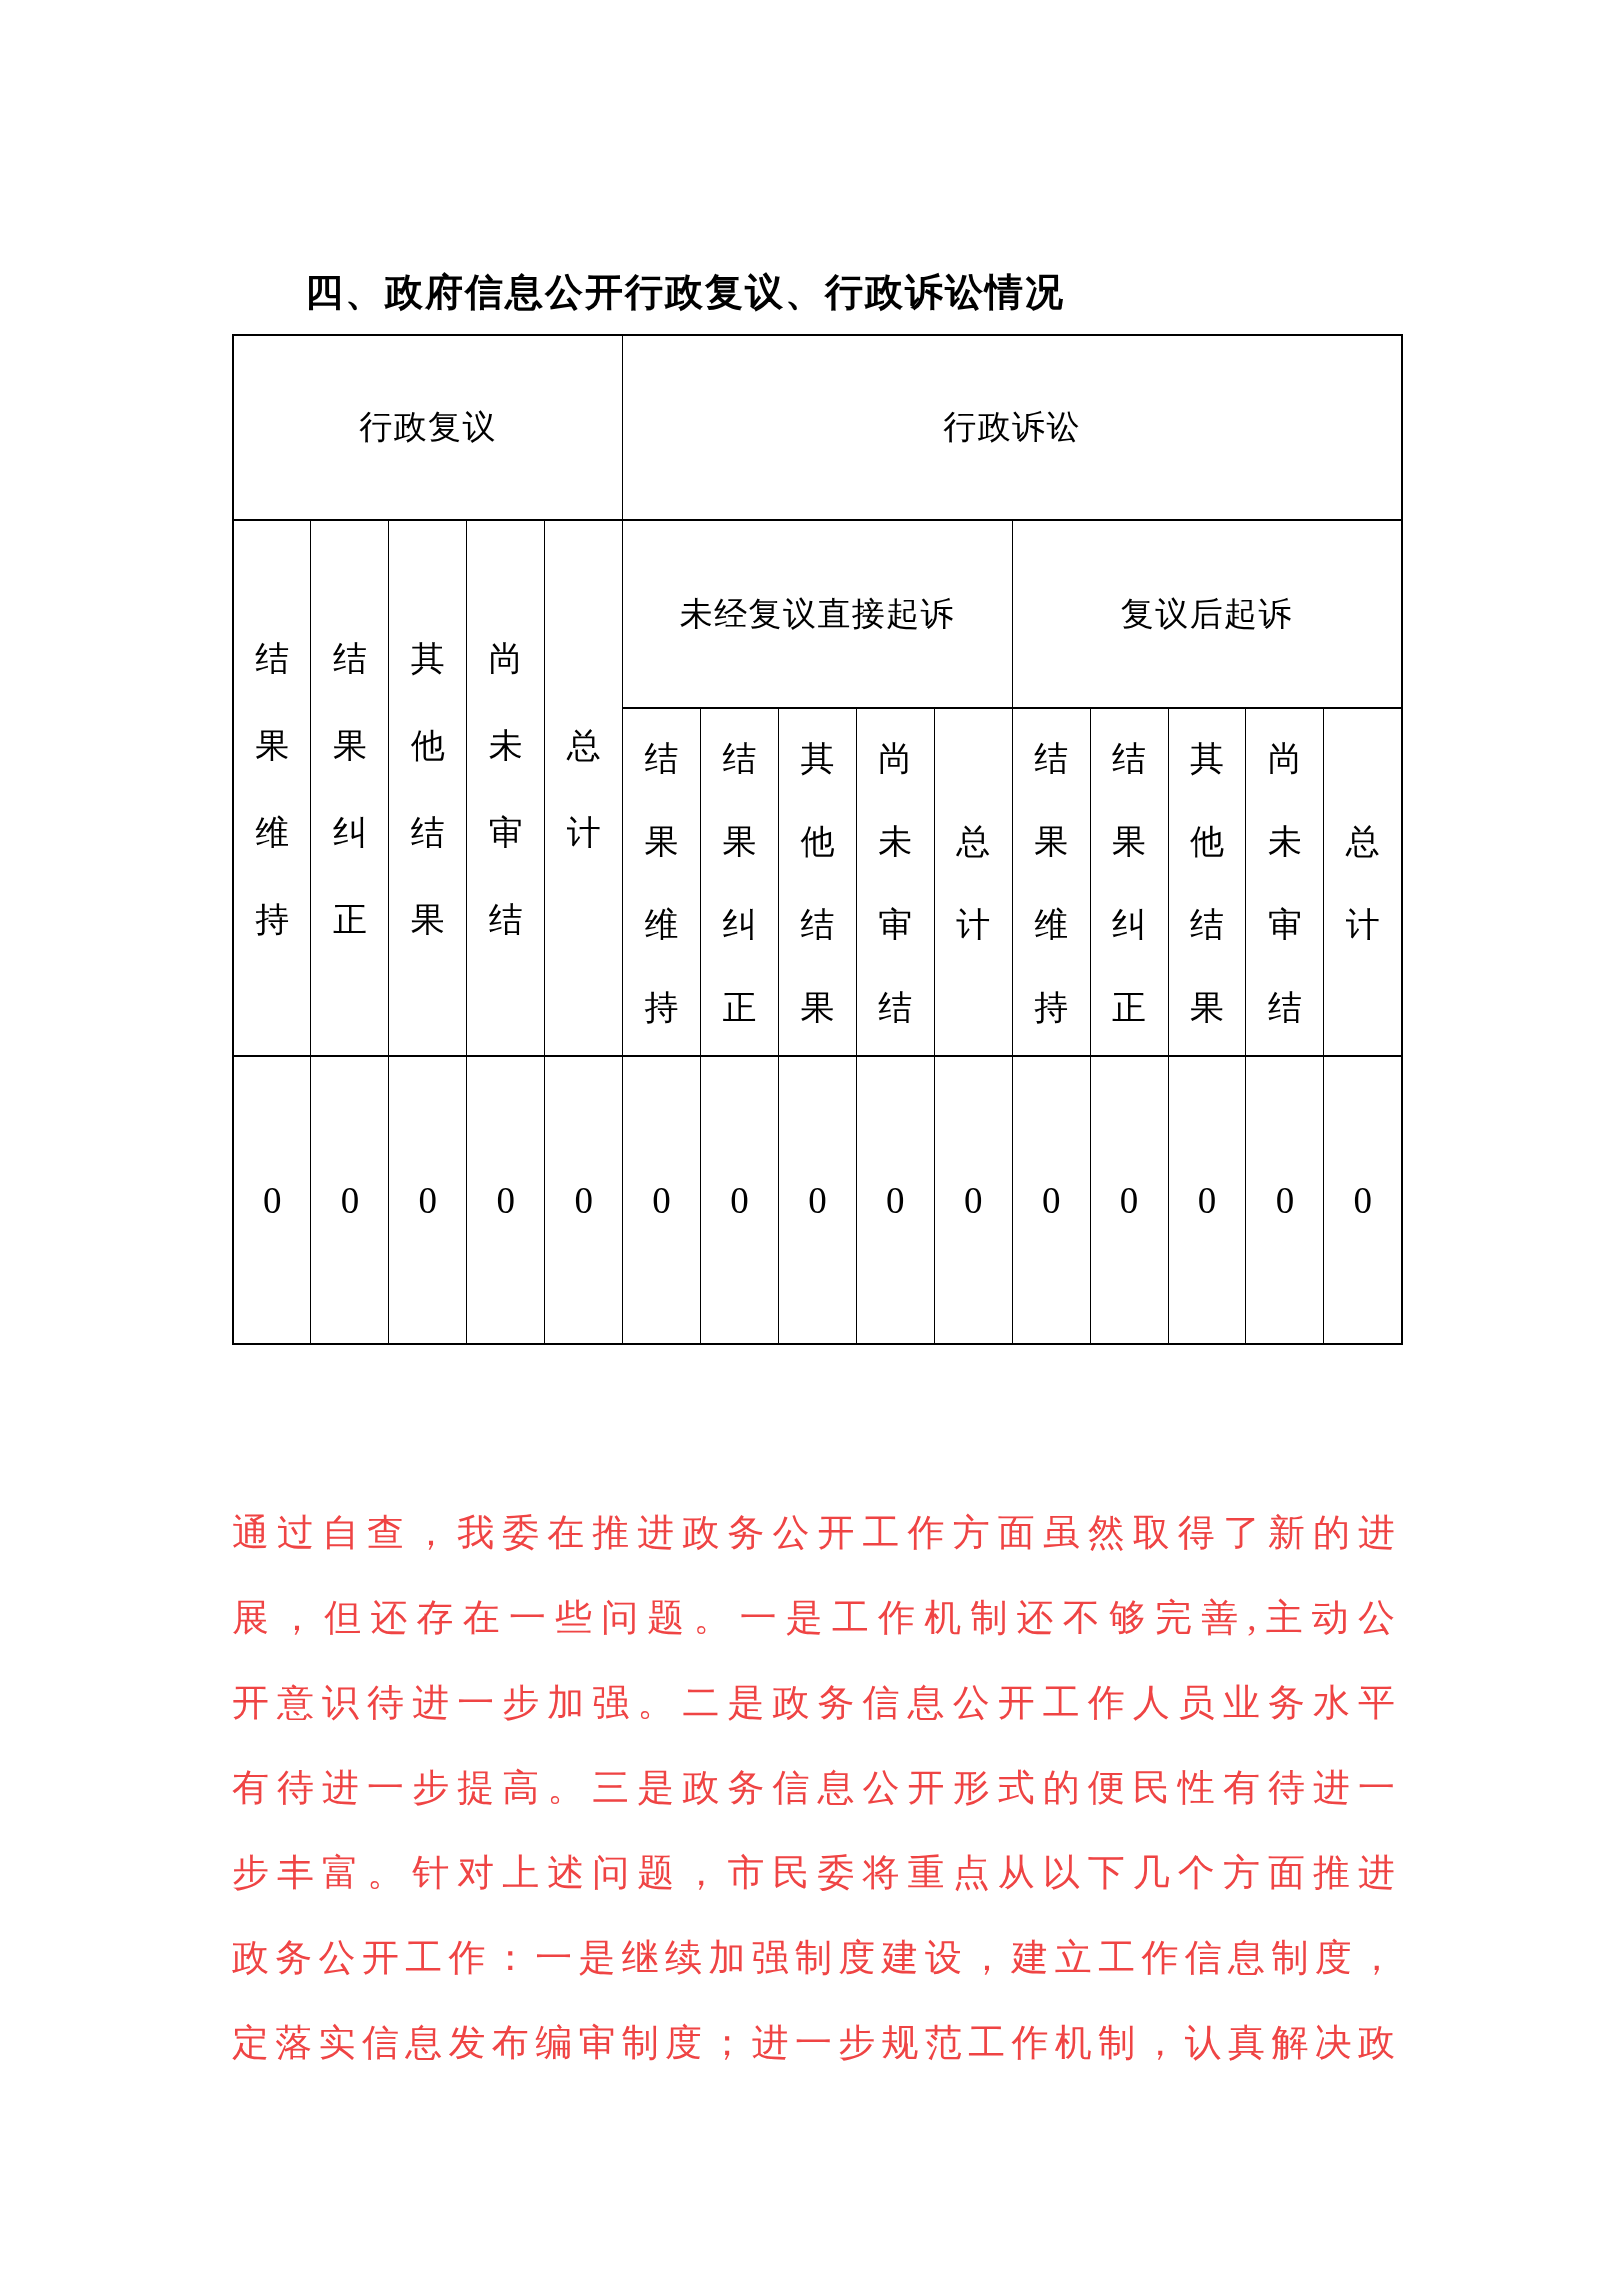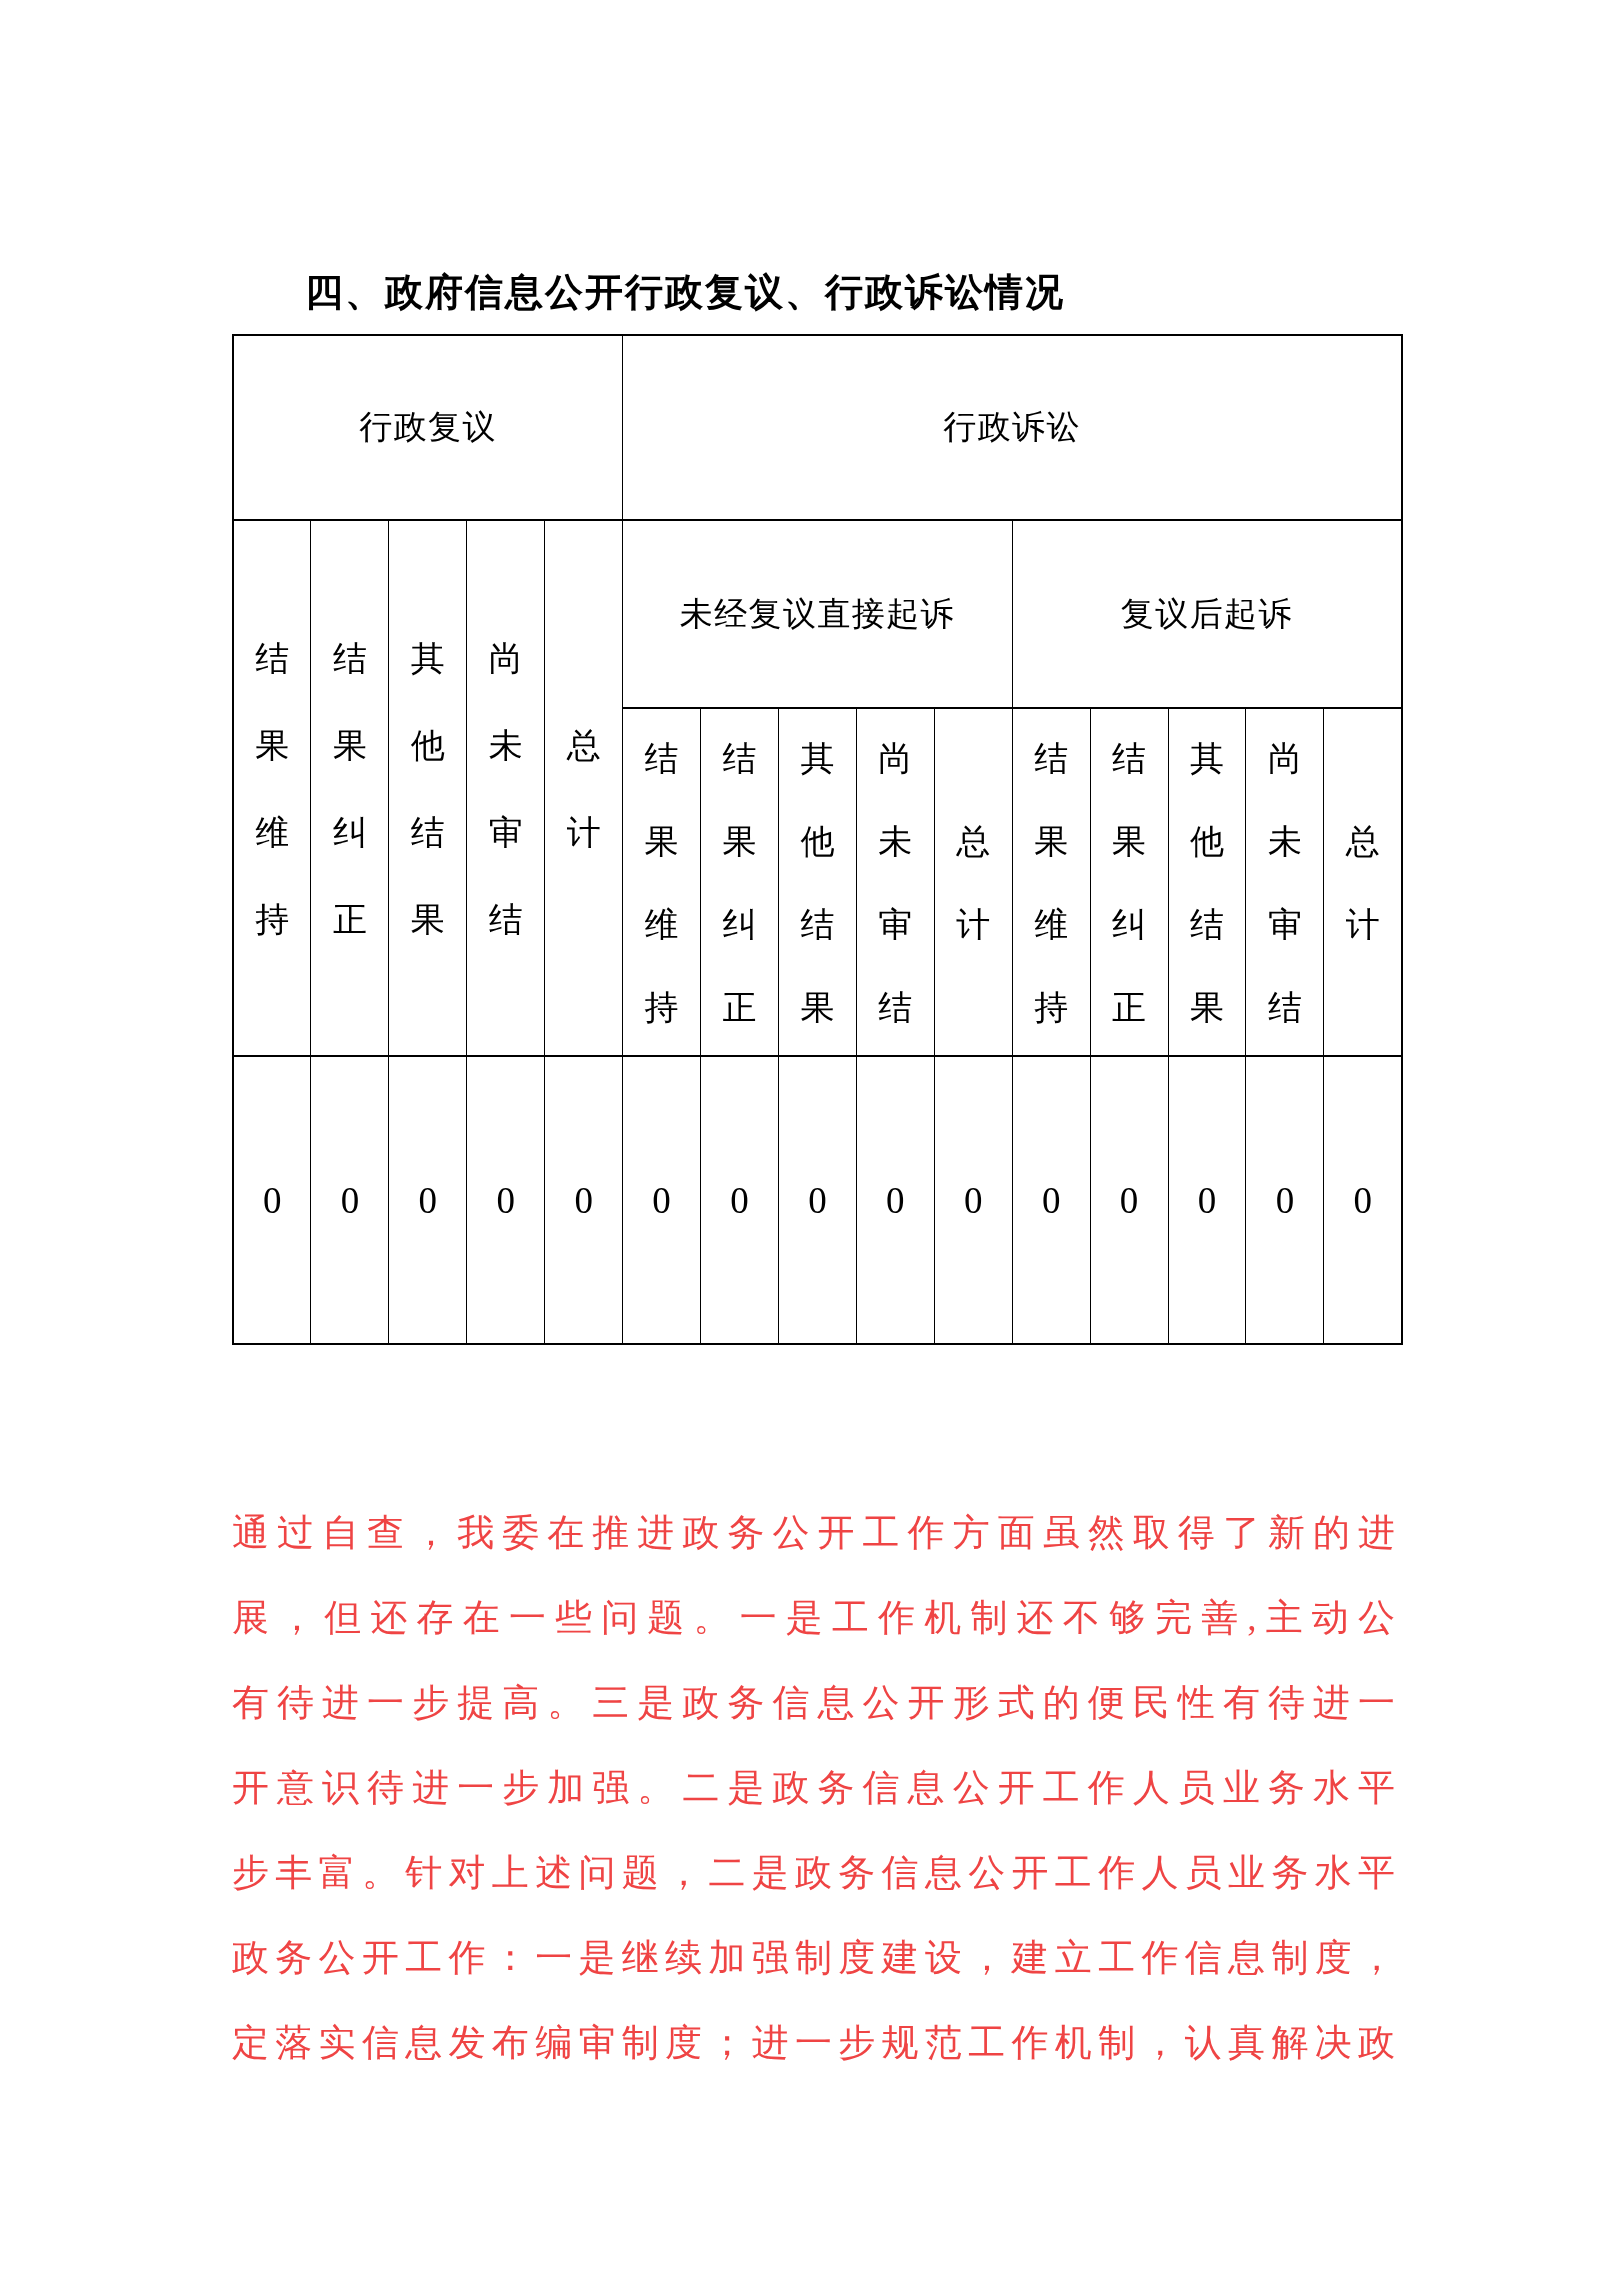--- a/index.html
+++ b/index.html
@@ -250,21 +250,21 @@
       <td>0</td>
       <td>0</td>
     </tr>
   </tbody>
     </table>
 
 
   <div class="para">
     <div class="pline">通过自查，我委在推进政务公开工作方面虽然取得了新的进</div>
     <div class="pline">展，但还存在一些问题。一是工作机制还不够完善,主动公</div>
+    <div class="pline">开意识待进一步加强。二是政务信息公开工作人员业务水平</div>
     <div class="pline">有待进一步提高。三是政务信息公开形式的便民性有待进一</div>
-    <div class="pline">开意识待进一步加强。二是政务信息公开工作人员业务水平</div>
-    <div class="pline">步丰富。针对上述问题，二是政务信息公开工作人员业务水平</div>
+    <div class="pline">步丰富。针对上述问题，市民委将重点从以下几个方面推进</div>
     <div class="pline">政务公开工作：一是继续加强制度建设，建立工作信息制度，</div>
     <div class="pline">定落实信息发布编审制度；进一步规范工作机制，认真解决政</div>
   </div>
 
 </div>
 
 
 </body></html>

